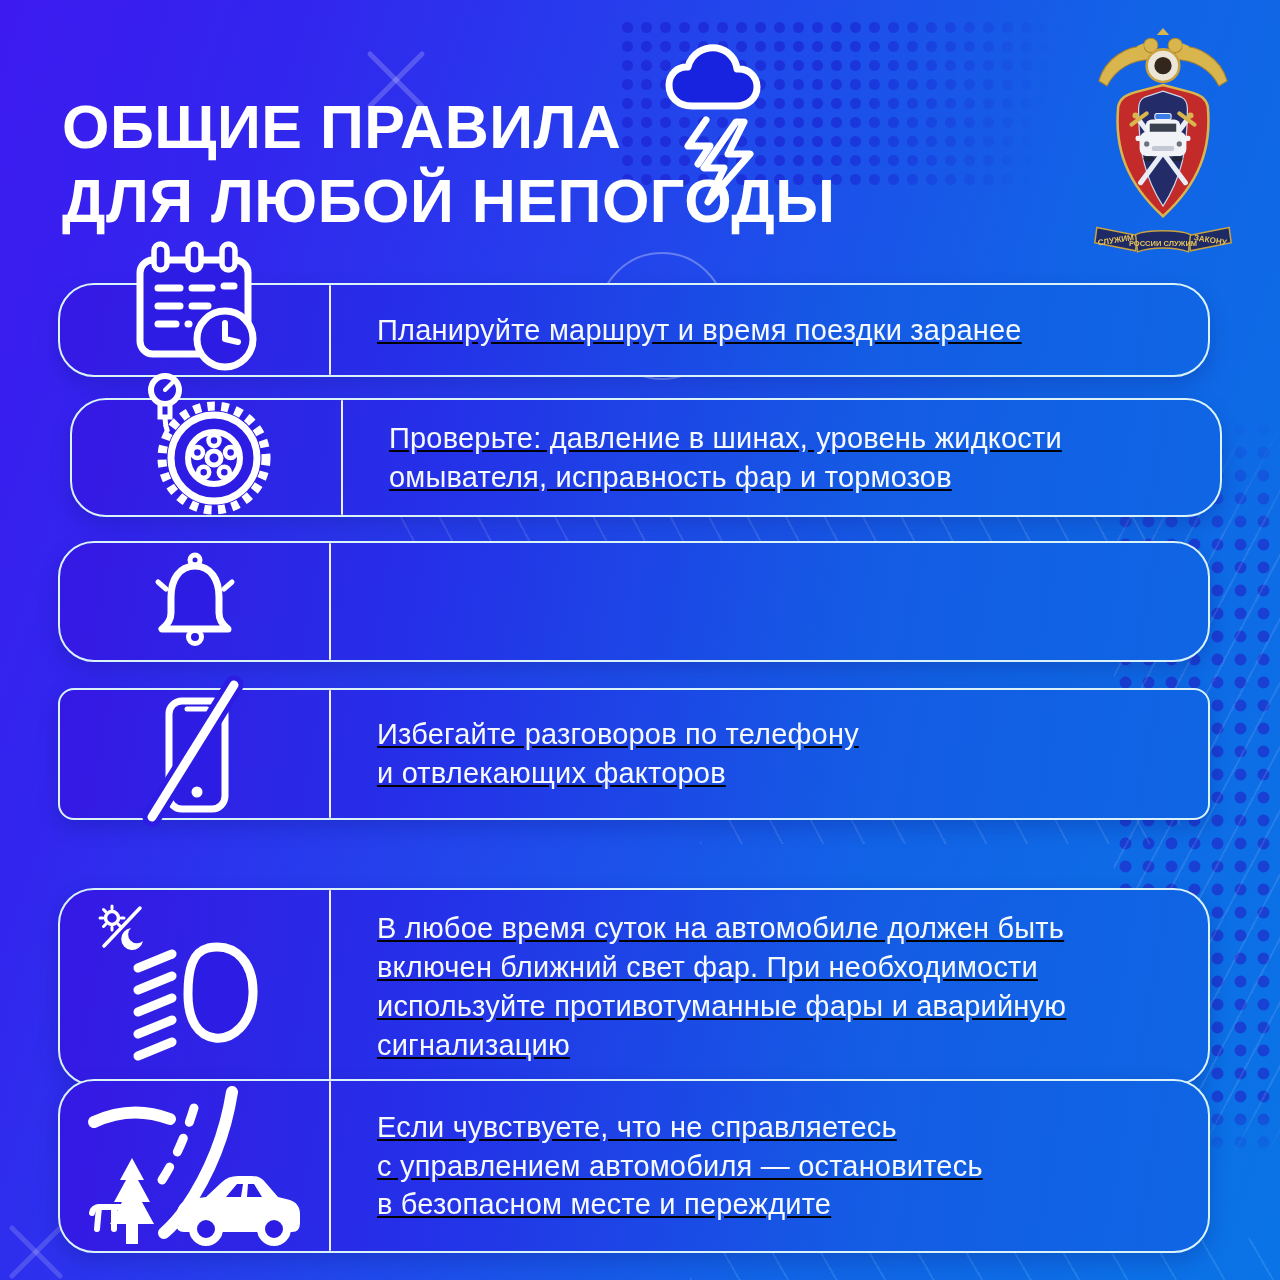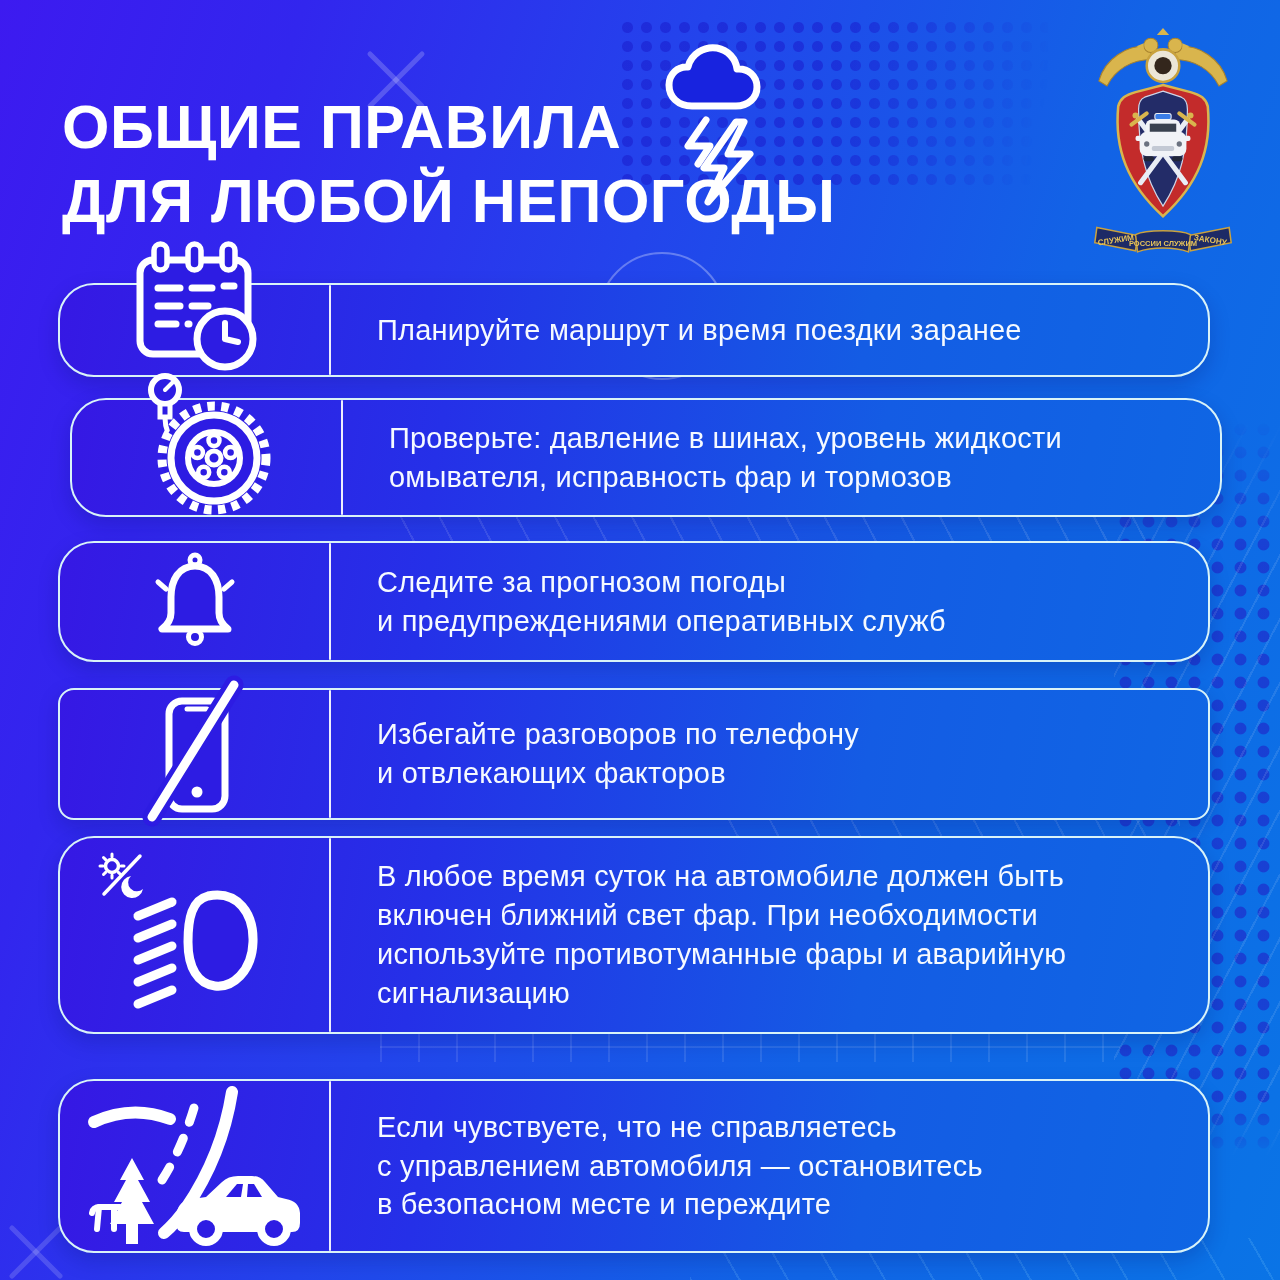--- a/index.html
+++ b/index.html
@@ -34,32 +34,32 @@
   
   .title{position:absolute;left:62px;top:90px;z-index:2;color:#ffffff;font-weight:800;
     font-size:61px;line-height:1.22;letter-spacing:.5px;}
   .storm{position:absolute;left:660px;top:42px;z-index:2;}
   .emblem{position:absolute;left:1090px;top:28px;z-index:2;}
   
   .row{position:absolute;left:58px;width:1152px;box-sizing:border-box;display:flex;z-index:2;
     border:2.5px solid #d9f3f8;border-radius:36px;
     background:linear-gradient(100deg,#3618e4 0%,#2530e8 32%,#145cе4 70%,#0f66e4 100%);
     background:linear-gradient(100deg,#3618e4 0%,#2530e8 32%,#145ce4 70%,#0f66e4 100%);
-    box-shadow:0 8px 20px rgba(8,12,110,.22);}
+    box-shadow:0 8px 20px rgba(8,12,110,.22);text-decoration:underline;}
   .icon-cell{width:269px;flex:none;position:relative;}
   .icon-wrap{position:absolute;inset:0;display:flex;align-items:center;justify-content:center;overflow:visible;}
   .vdivider{width:2px;flex:none;background:rgba(255,255,255,.92);border-radius:2px;}
   .text-cell{flex:1;display:flex;align-items:center;padding:8px 36px 8px 46px;}
   .text-cell p{margin:0;color:#f6faff;font-size:29px;line-height:1.34;font-weight:500;
     letter-spacing:.2px;white-space:pre-line;}
   .r1{top:283px;height:94px;}
   .r2{top:398px;height:119px;margin-left:12px;}
   .r3{top:541px;height:121px;}
   .r4{top:688px;height:132px;border-radius:16px;}
-  .r5{top:836px;height:198px;}
+  .r5{top:888px;height:198px;}
   .r6{top:1060px;height:174px;margin-top:19px;}
   svg{overflow:visible;}
   .mini-daynight{position:absolute;left:38px;top:14px;}
 </style>
 </head>
 <body>
 
 <div class="poster">
 
   <div class="deco dots-a"></div>
@@ -202,24 +202,20 @@
         <svg width="112" height="112" viewBox="0 0 112 112">
           <circle cx="56" cy="14" r="5" fill="#2d1ce3" stroke="#ffffff" stroke-width="5"></circle>
           <path d="M56,20 C40,20 32,34 32,51 L32,67 Q32,76 23,83 L89,83 Q80,76 80,67 L80,51 C80,34 72,20 56,20 Z" fill="#2d1ce3" stroke="#ffffff" stroke-width="7" stroke-linejoin="round"></path>
           <circle cx="56" cy="91" r="6.5" fill="#2d1ce3" stroke="#ffffff" stroke-width="5"></circle>
           <line x1="19" y1="36" x2="27" y2="43" stroke="#ffffff" stroke-width="5" stroke-linecap="round"></line>
           <line x1="93" y1="36" x2="85" y2="43" stroke="#ffffff" stroke-width="5" stroke-linecap="round"></line>
         </svg>
       </div>
     </div>
     <div class="vdivider"></div>
-    <div class="text-cell">
-      <p>Следите за прогнозом погоды
-и предупреждениями оперативных служб</p>
-    </div>
   </div>
 
   <div class="row r4">
     <div class="icon-cell">
       <div class="icon-wrap">
         <svg width="120" height="150" viewBox="0 0 120 150" style="transform:translateY(-4px);">
           <rect x="34" y="26" width="56" height="108" rx="13" fill="#2d1ce3" stroke="#ffffff" stroke-width="7"></rect>
           <line x1="52" y1="34" x2="72" y2="34" stroke="#ffffff" stroke-width="5" stroke-linecap="round"></line>
           <circle cx="62" cy="117" r="5.5" fill="#ffffff"></circle>
           <line x1="99" y1="10" x2="17" y2="142" stroke="#2d1ce3" stroke-width="19" stroke-linecap="round"></line>

